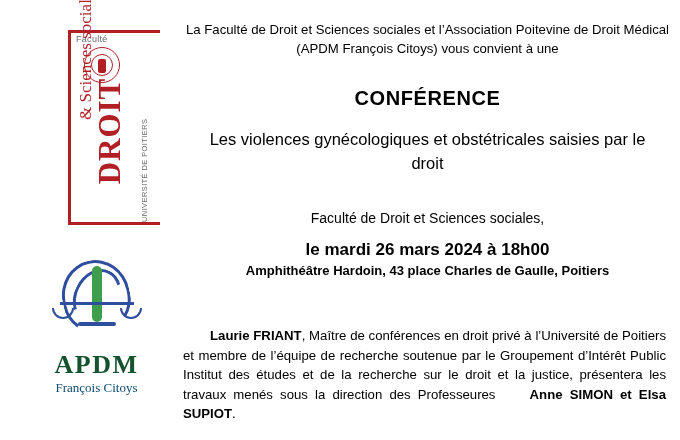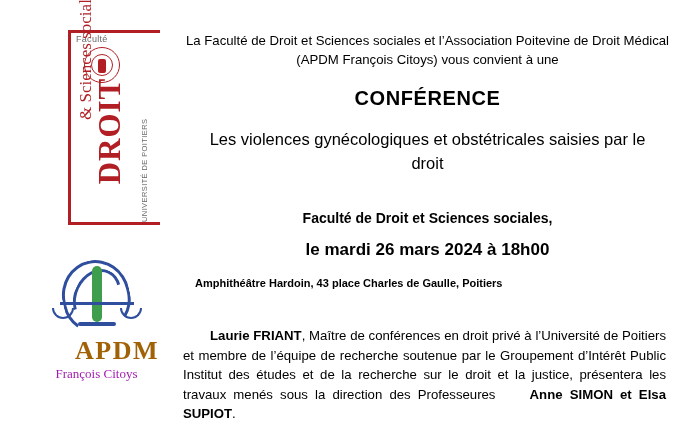--- a/index.html
+++ b/index.html
@@ -202,51 +202,49 @@
     top: 64px;
     width: 38px;
     height: 4px;
     background: #2f4f9e;
     border-radius: 2px;
   }
   .apdm-title {
     font-family: "Liberation Serif", serif;
     font-weight: bold;
     font-size: 26px;
-    color: #a16207;
+    color: #14532d;
     letter-spacing: 1.5px;
     line-height: 1;
-    margin-top: 2px;
-    text-align: right;
+    margin-top: 16px;
   }
   .apdm-sub {
     font-family: "Liberation Serif", serif;
     font-size: 13px;
-    color: #a21caf;
+    color: #0c4a6e;
     margin-top: 2px;
   }
 
   
   .content {
     position: absolute;
     left: 175px;
     top: 0;
     width: 505px;
     height: 440px;
   }
 
   .intro {
     position: absolute;
     left: 10px;
     top: 20px;
     width: 485px;
     text-align: center;
     font-size: 13.2px;
     line-height: 1.45;
-    margin-top: 11px;
   }
 
   .conf-title {
     position: absolute;
     left: 10px;
     top: 87px;
     width: 485px;
     text-align: center;
     font-size: 20px;
     font-weight: bold;
@@ -264,39 +262,40 @@
     line-height: 1.45;
   }
 
   .place {
     position: absolute;
     left: 20px;
     top: 210px;
     width: 465px;
     text-align: center;
     font-size: 14px;
-    font-weight: bold;
+    font-weight: normal;
   }
 
   .date {
     position: absolute;
     left: 20px;
     top: 240px;
     width: 465px;
     text-align: center;
     font-size: 17px;
     font-weight: bold;
   }
 
   .address {
     position: absolute;
     left: 20px;
-    top: 277px;
+    top: 263px;
     width: 465px;
-    font-size: 11px;
+    text-align: center;
+    font-size: 13px;
     font-weight: bold;
   }
 
   .speaker {
     position: absolute;
     left: 8px;
     top: 326px;
     width: 483px;
     text-align: justify;
     font-size: 13.2px;

